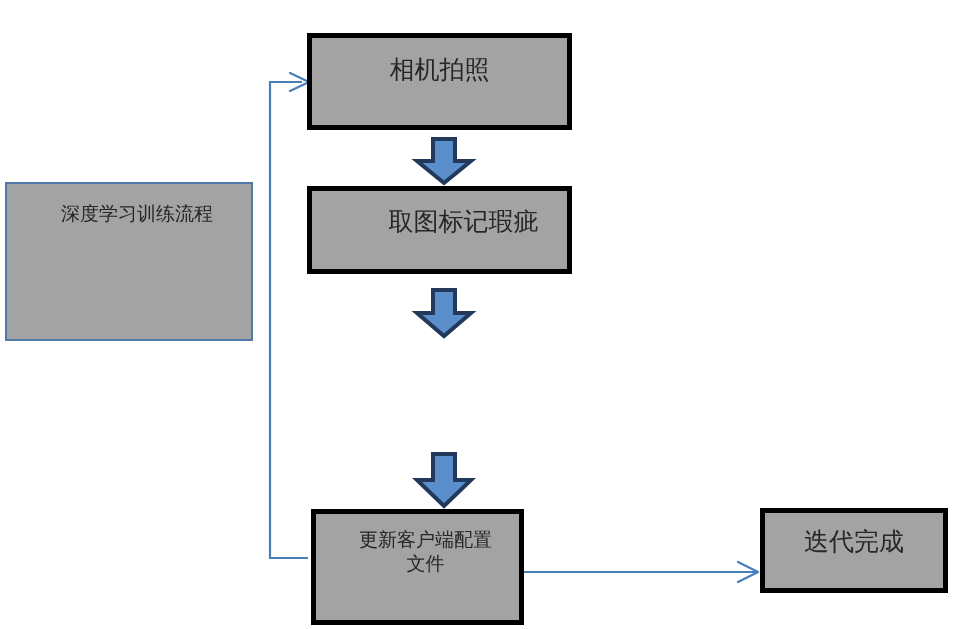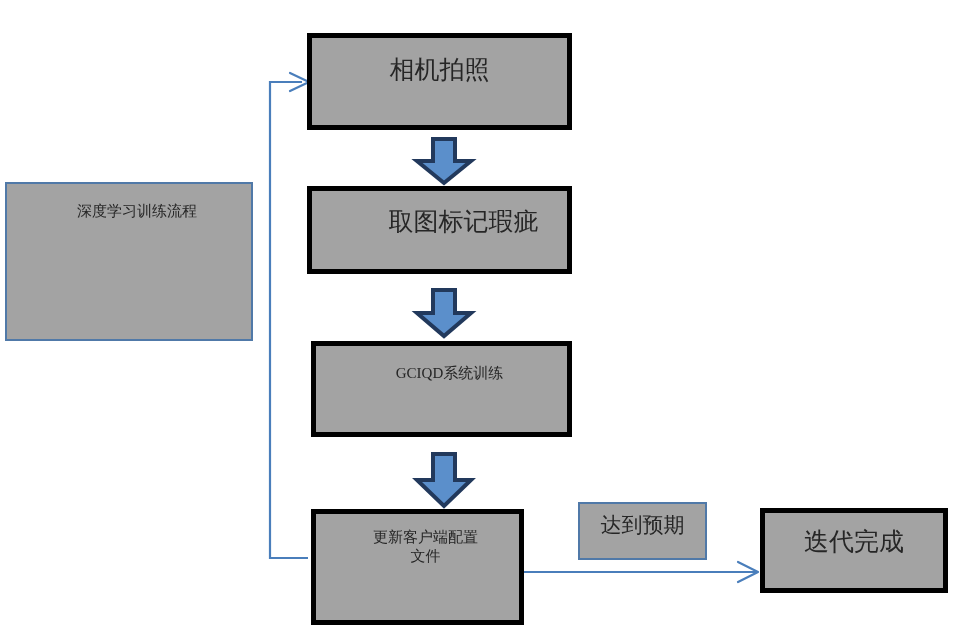--- a/index.html
+++ b/index.html
@@ -17,21 +17,21 @@
   
   .box-blue{border:2px solid #5079A8;}
 
   .box-text{
     position:absolute;left:0;right:0;
     text-align:center;color:#262626;
     line-height:1.28;white-space:pre-line;
   }
 
   .t-lg{font-size:25px;}
-  .t-md{font-size:15px;padding-left:16px;}
+  .t-md{font-size:19px;padding-left:16px;}
   .t-sm{font-size:21px;}
 
   
   .blockarrow{position:absolute;}
 
   
   .conn{position:absolute;}
 
   svg{display:block;overflow:visible;}
 </style>
@@ -73,34 +73,28 @@
   </div>
 
   <div class="box box-black" style="left:307px;top:33px;width:265px;height:97px;">
     <div class="box-text t-lg" style="top:16px;">相机拍照</div>
   </div>
 
   <div class="box box-black" style="left:307px;top:186px;width:265px;height:88px;">
     <div class="box-text t-lg" style="top:15px;padding-left:48px;">取图标记瑕疵</div>
   </div>
 
-  <div class="box box-black" style="left:311px;top:341px;width:261px;height:96px;">
-    <div class="box-text t-md" style="top:18px;">GCIQD系统训练</div>
-  </div>
 
   <div class="box box-black" style="left:311px;top:509px;width:213px;height:116px;">
     <div class="box-text t-md" style="top:14px;">更新客户端配置
 文件</div>
   </div>
 
   <div class="box box-black" style="left:760px;top:508px;width:188px;height:85px;">
     <div class="box-text t-lg" style="top:13px;">迭代完成</div>
   </div>
 
-  <div class="box box-blue" style="left:578px;top:502px;width:129px;height:58px;">
-    <div class="box-text t-sm" style="top:8px;">达到预期</div>
-  </div>
 
   <div class="box box-blue" style="left:5px;top:182px;width:248px;height:159px;">
     <div class="box-text t-md" style="top:18px;">深度学习训练流程</div>
   </div>
 
 </div>
 
 </body></html>

